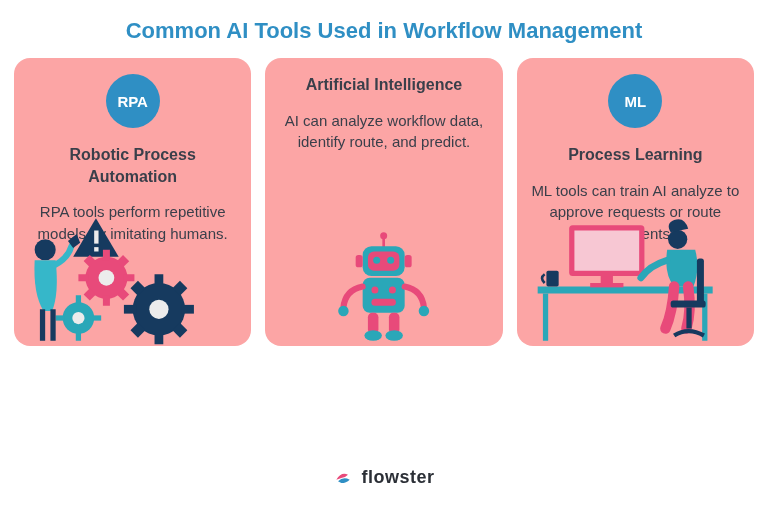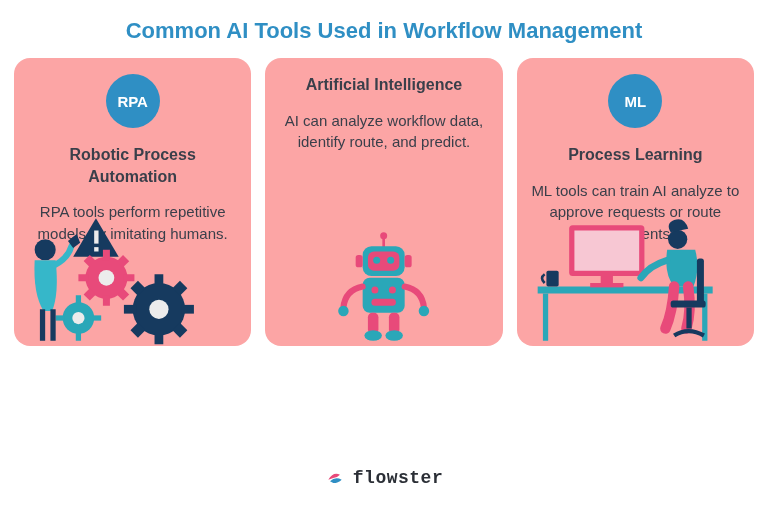--- a/index.html
+++ b/index.html
@@ -72,21 +72,20 @@
   }
   .footer {
     position: absolute;
     bottom: 24px;
     left: 0;
     right: 0;
     display: flex;
     align-items: center;
     justify-content: center;
     gap: 8px;
-    font-family: Liberation Mono, monospace;
   }
   .footer-logo {
     width: 20px;
     height: 20px;
     position: relative;
   }
   .footer-logo svg { display:block; }
   .footer-text {
     color: #2b2f36;
     font-weight: 600;

